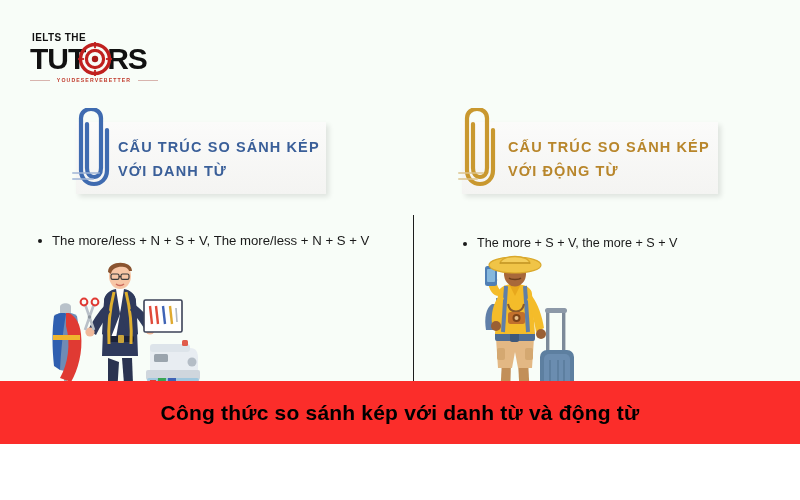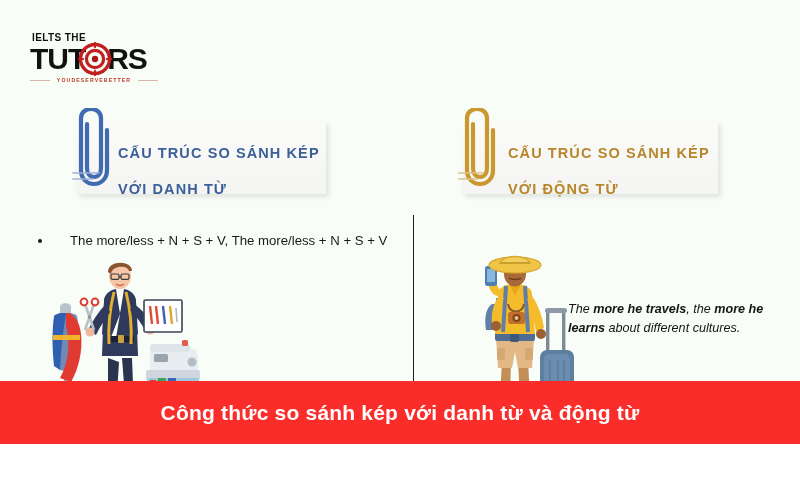--- a/index.html
+++ b/index.html
@@ -49,21 +49,21 @@
     position: absolute;
     background: linear-gradient(180deg,#fbfbfa 0%,#f4f4f2 100%);
     box-shadow: 3px 3px 5px rgba(0,0,0,.10);
   }
   #head-left  { left: 76px;  top: 122px; width: 250px; height: 72px; }
   #head-right { left: 462px; top: 122px; width: 256px; height: 72px; }
 
   .head-text {
     position: absolute; left: 42px; top: 13px;
     font-size: 14.5px; font-weight: bold; letter-spacing: 1.1px;
-    line-height: 36px; white-space: pre-line;
+    line-height: 24px; white-space: pre-line;
   }
   #head-left .head-text  { color: #3a5f99; }
   #head-right .head-text { color: #b8862b; left: 46px; }
 
   .clip { position: absolute; left: -6px; top: -14px; width: 46px; height: 84px; }
   .clip-lines { position: absolute; left: -4px; top: 50px; width: 34px; height: 16px; }
   .clip-lines i {
     display: block; height: 2px; border-radius: 2px; margin-bottom: 4px;
     background: #9fb4d6; opacity:.75;
   }
@@ -74,21 +74,21 @@
   .clip-lines i:nth-child(2){ width: 22px; }
 
   
   #divider {
     position: absolute; left: 413px; top: 215px;
     width: 1px; height: 215px; background: #1d1d1d;
   }
 
   
   .bullet-row {
-    position: absolute; display: flex; align-items: flex-start; gap: 28px;
+    position: absolute; display: flex; align-items: flex-start; gap: 10px;
   }
   #bullet-left  { left: 38px;  top: 231px; }
   #bullet-right { left: 463px; top: 234px; }
   .dot {
     width: 4px; height: 4px; border-radius: 50%;
     background: #1a1a1a; margin-top: 8px; flex: none;
   }
   .bullet-text { font-size: 13.2px; color: #1a1a1a; line-height: 19px; }
   #bullet-right .bullet-text { font-size: 12.6px; }
 
@@ -100,21 +100,21 @@
   .example b { font-weight: bold; font-style: italic; }
   #example-left  { left: 198px; top: 290px; width: 145px; }
   #example-right { left: 568px; top: 300px; width: 200px; }
 
   
   #banner {
     position: absolute; left: 0; bottom: 0; width: 800px; height: 63px;
     background: #fb2d2a; display: flex; align-items: center; justify-content: center;
   }
   #banner-text {
-    color: #ffffff; font-size: 21px; font-weight: bold; letter-spacing: .2px;
+    color: #000000; font-size: 21px; font-weight: bold; letter-spacing: .2px;
   }
 
   
   .illus { position: absolute; }
   #illus-left  { left: 30px;  top: 252px; width: 180px; height: 182px; }
   #illus-right { left: 466px; top: 252px; width: 132px; height: 182px; }
 </style>
 </head>
 <body>
 
@@ -163,25 +163,26 @@
 VỚI ĐỘNG TỪ</div>
   </div>
 
   <div id="divider"></div>
 
   <div class="bullet-row" id="bullet-left">
     <span class="dot"></span>
     <span class="bullet-text">The more/less + N + S + V, The more/less + N + S + V</span>
   </div>
 
-
-
-  <div class="example" id="example-right">
-    <span>The </span><b>more he travels</b><span>, the </span><b>more he learns</b><span> about different cultures.</span>
-  </div>
+  <div class="bullet-row" id="bullet-right">
+    <span class="dot"></span>
+    <span class="bullet-text">The more + S + V, the more + S + V</span>
+  </div>
+
+
 
   <svg class="illus" id="illus-left" viewBox="0 0 180 182">
 
     <g>
       <rect x="34" y="108" width="3" height="42" fill="#9aa3ab"></rect>
       <path d="M35.5 150 L22 166 M35.5 150 L49 166 M35.5 150 L35.5 168" stroke="#9aa3ab" stroke-width="2.6" fill="none"></path>
       <circle cx="22" cy="167" r="2.4" fill="#8b949c"></circle>
         <circle cx="49" cy="167" r="2.4" fill="#8b949c"></circle>
       <circle cx="35.5" cy="169" r="2.4" fill="#8b949c"></circle>
 

